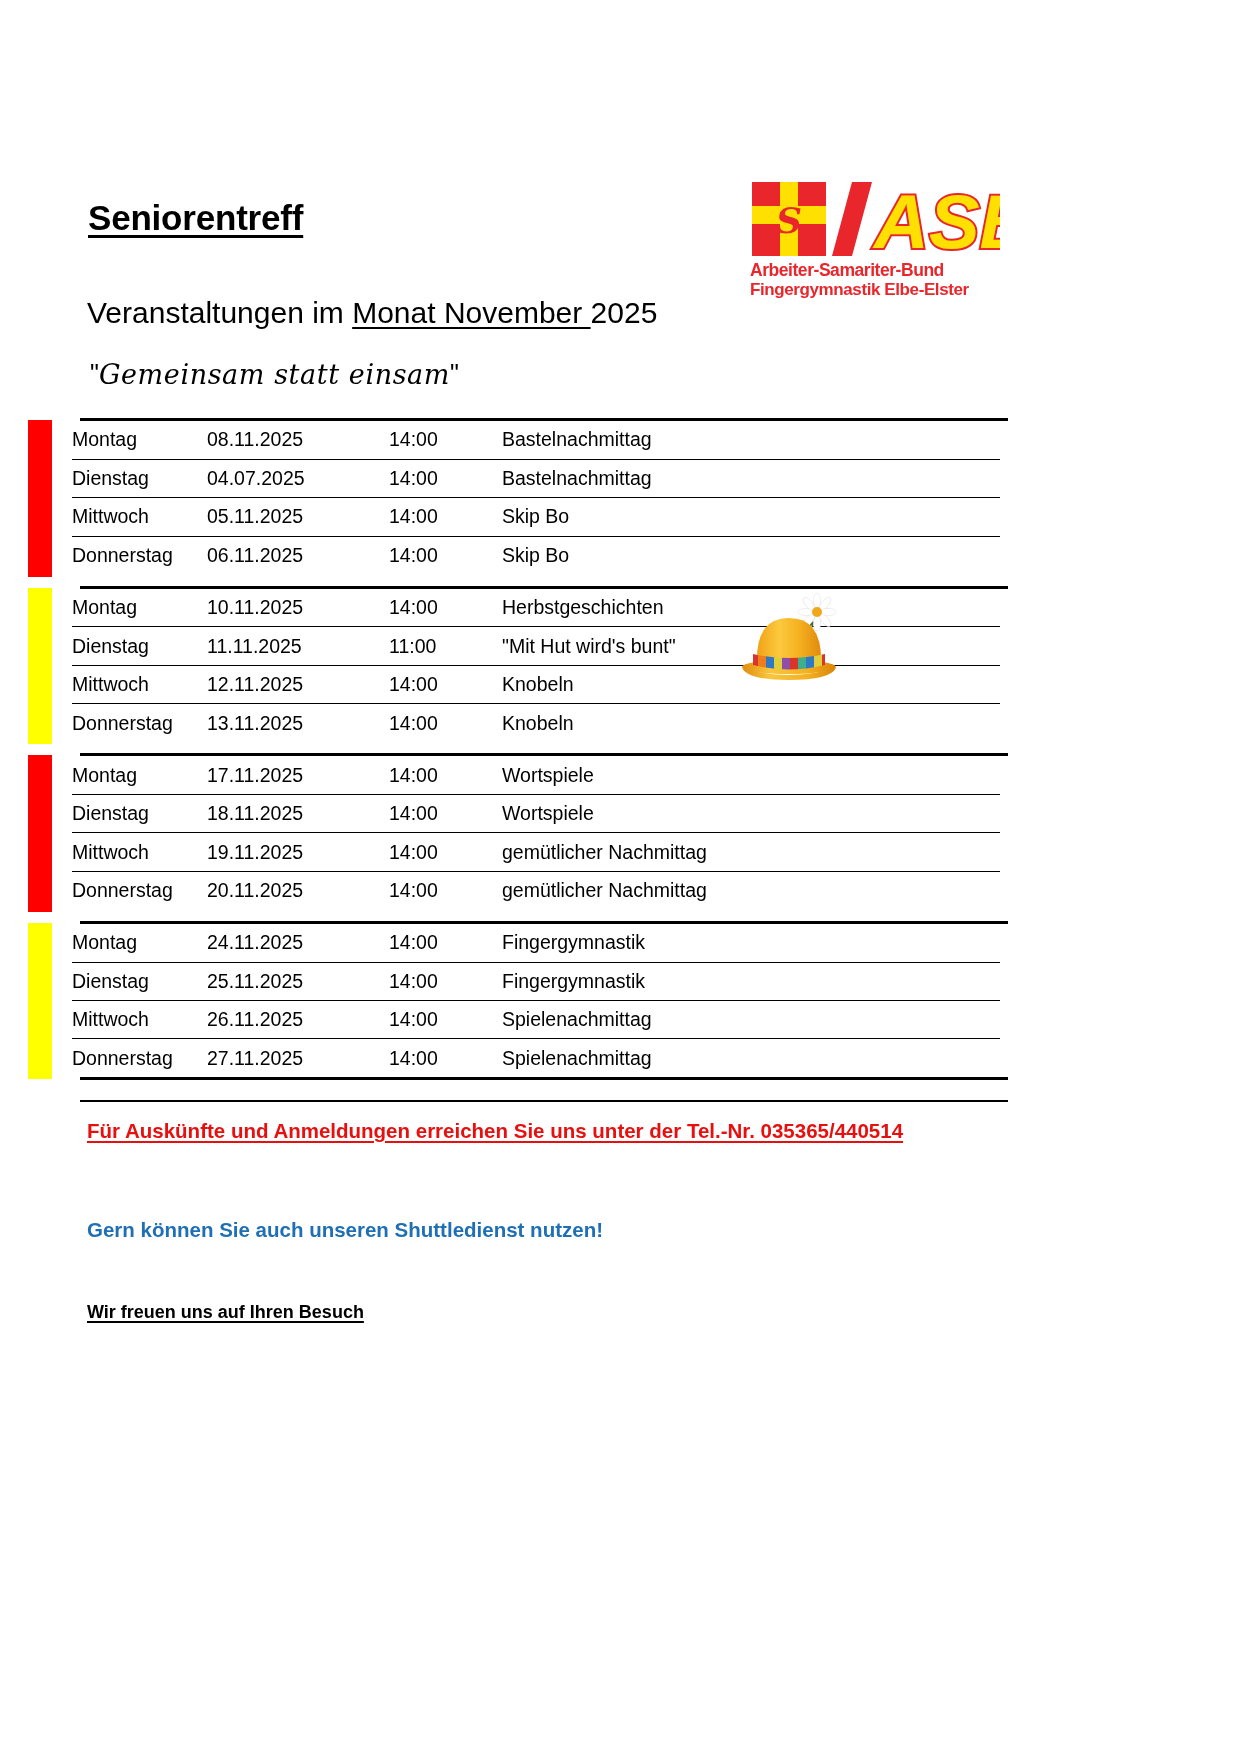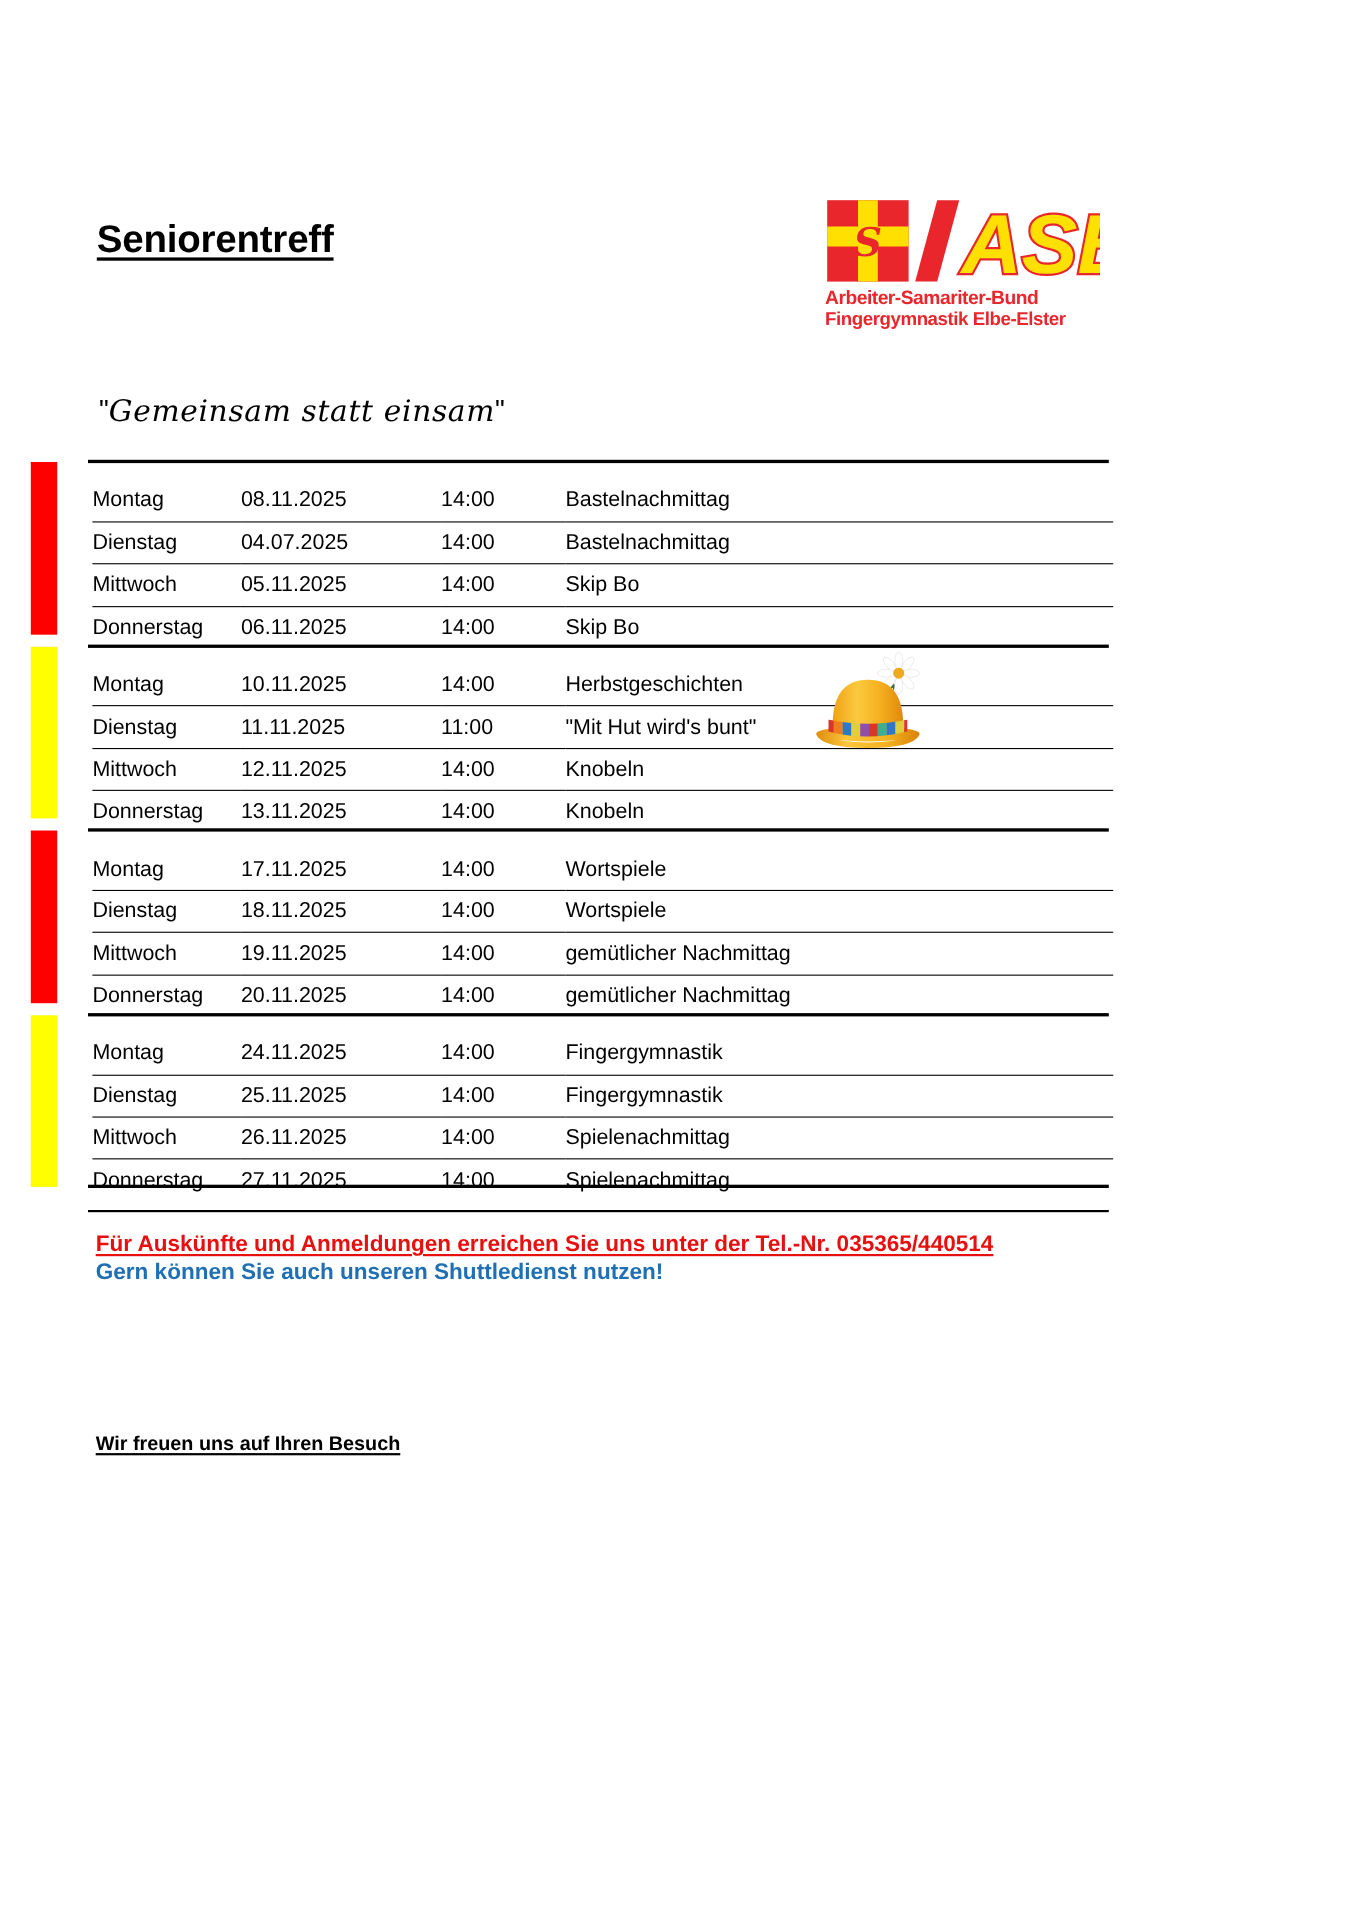--- a/index.html
+++ b/index.html
@@ -87,25 +87,24 @@
   .schedule { position: absolute; left: 0; top: 0; width: 1240px; }
 
   .blockbar {
     position: absolute;
     width: 24px;
     left: 28px;
   }
 
   .tbl {
     position: absolute;
-    left: 84px;
+    left: 72px;
     width: 928px;
     border-collapse: collapse;
     table-layout: fixed;
-    margin-top: 15px;
   }
   .tbl td {
     font-size: 19.5px;
     color: #000;
     padding: 0;
     height: 38.4px;
     vertical-align: middle;
     border-top: 1.4px solid #000;
     white-space: nowrap;
     font-family: "Liberation Sans", sans-serif;
@@ -136,21 +135,21 @@
   .f-line { position: absolute; left: 87px; white-space: nowrap; font-weight: bold; text-align: right; }
   .f-contact {
     top: 1119px;
     font-size: 20.5px;
     color: #e8100f;
     text-decoration: underline;
     text-underline-offset: 3px;
     text-decoration-thickness: 2px;
   }
   .f-shuttle {
-    top: 1145px;
+    top: 1218px;
     font-size: 20.5px;
     color: #1f6fb5;
   }
   .f-welcome {
     top: 1302px;
     font-size: 18px;
     color: #000000;
     text-decoration: underline;
     text-underline-offset: 3px;
     text-decoration-thickness: 2px;
@@ -158,20 +157,21 @@
 </style>
 </head>
 <body>
 
 <div class="page">
 
   <div class="header-zone">
 
     <div class="doc-title">Seniorentreff</div>
 
+    <div class="subtitle"><span>Veranstaltungen im </span><span class="u">Monat November </span><span>2025</span></div>
 
     <div class="motto"><span class="q">"</span><span class="script">Gemeinsam statt einsam</span><span class="q">"</span></div>
 
     <div class="asb-logo">
       <svg class="asb-mark" viewBox="0 0 252 82">
 
         <rect x="4" y="4" width="74" height="74" fill="#e8262b"></rect>
         <path d="M32 4 h18 v24 h28 v18 h-28 v32 h-18 v-32 h-28 v-18 h28 z" fill="#ffe000"></path>
         <text x="41" y="55" font-family="DejaVu Serif, serif" font-size="36" font-style="italic" font-weight="bold" fill="#e8262b" text-anchor="middle">S</text>
 

